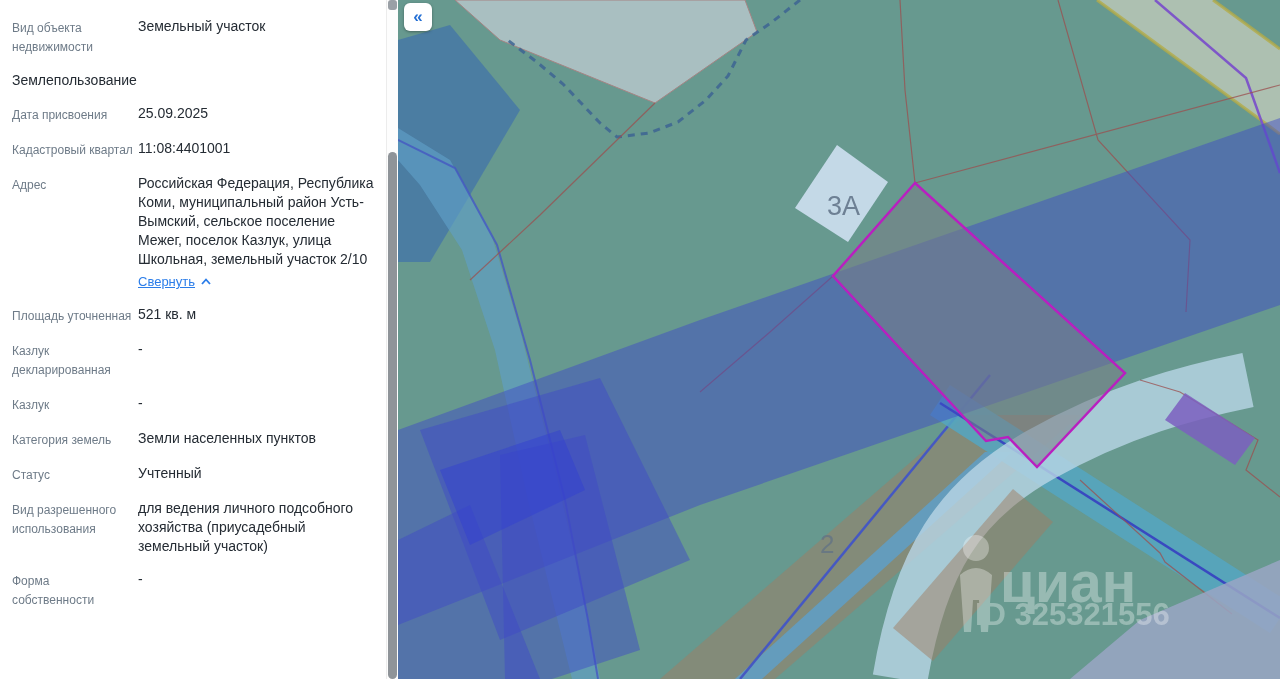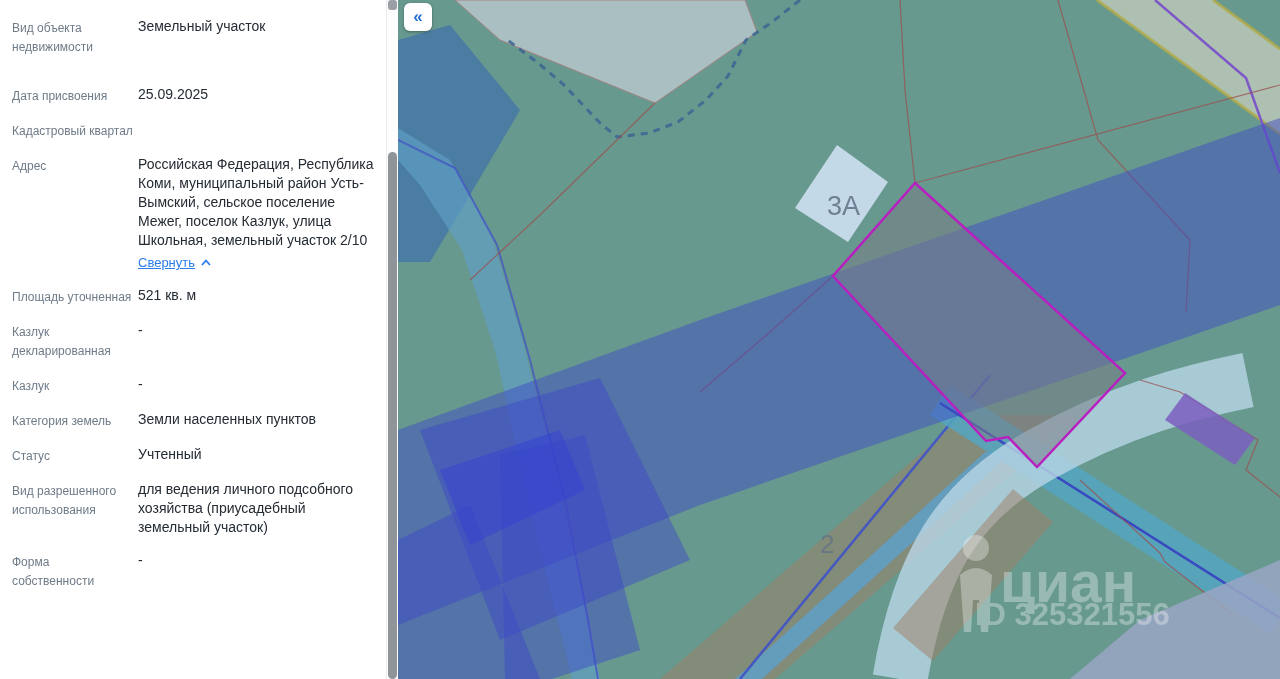--- a/index.html
+++ b/index.html
@@ -34,27 +34,29 @@
 
 <div class="app">
 
   <div class="panel">
     <div class="rows" id="rows">
         <div class="row">
           <div class="lbl">Вид объекта недвижимости</div>
           <div class="val"><span>Земельный участок</span></div>
         </div>
         <div class="row">
+          <div class="val"><span>Землепользование</span></div>
         </div>
         <div class="row">
           <div class="lbl">Дата присвоения</div>
           <div class="val"><span>25.09.2025</span></div>
         </div>
         <div class="row">
           <div class="lbl">Кадастровый квартал</div>
+          <div class="val"><span>11:08:4401001</span></div>
         </div>
         <div class="row">
           <div class="lbl">Адрес</div>
           <div class="val"><span>Российская Федерация, Республика Коми, муниципальный район Усть-Вымский, сельское поселение Межег, поселок Казлук, улица Школьная, земельный участок 2/10</span><div class="link-row"><a class="link"><span>Свернуть</span><svg class="chev" viewBox="0 0 10 7">
                   <polyline points="1,6 5,1.5 9,6" fill="none" stroke="#2b7de9" stroke-width="1.8"></polyline>
                 </svg></a></div></div>
         </div>
         <div class="row">
           <div class="lbl">Площадь уточненная</div>
           <div class="val"><span>521 кв. м</span></div>

